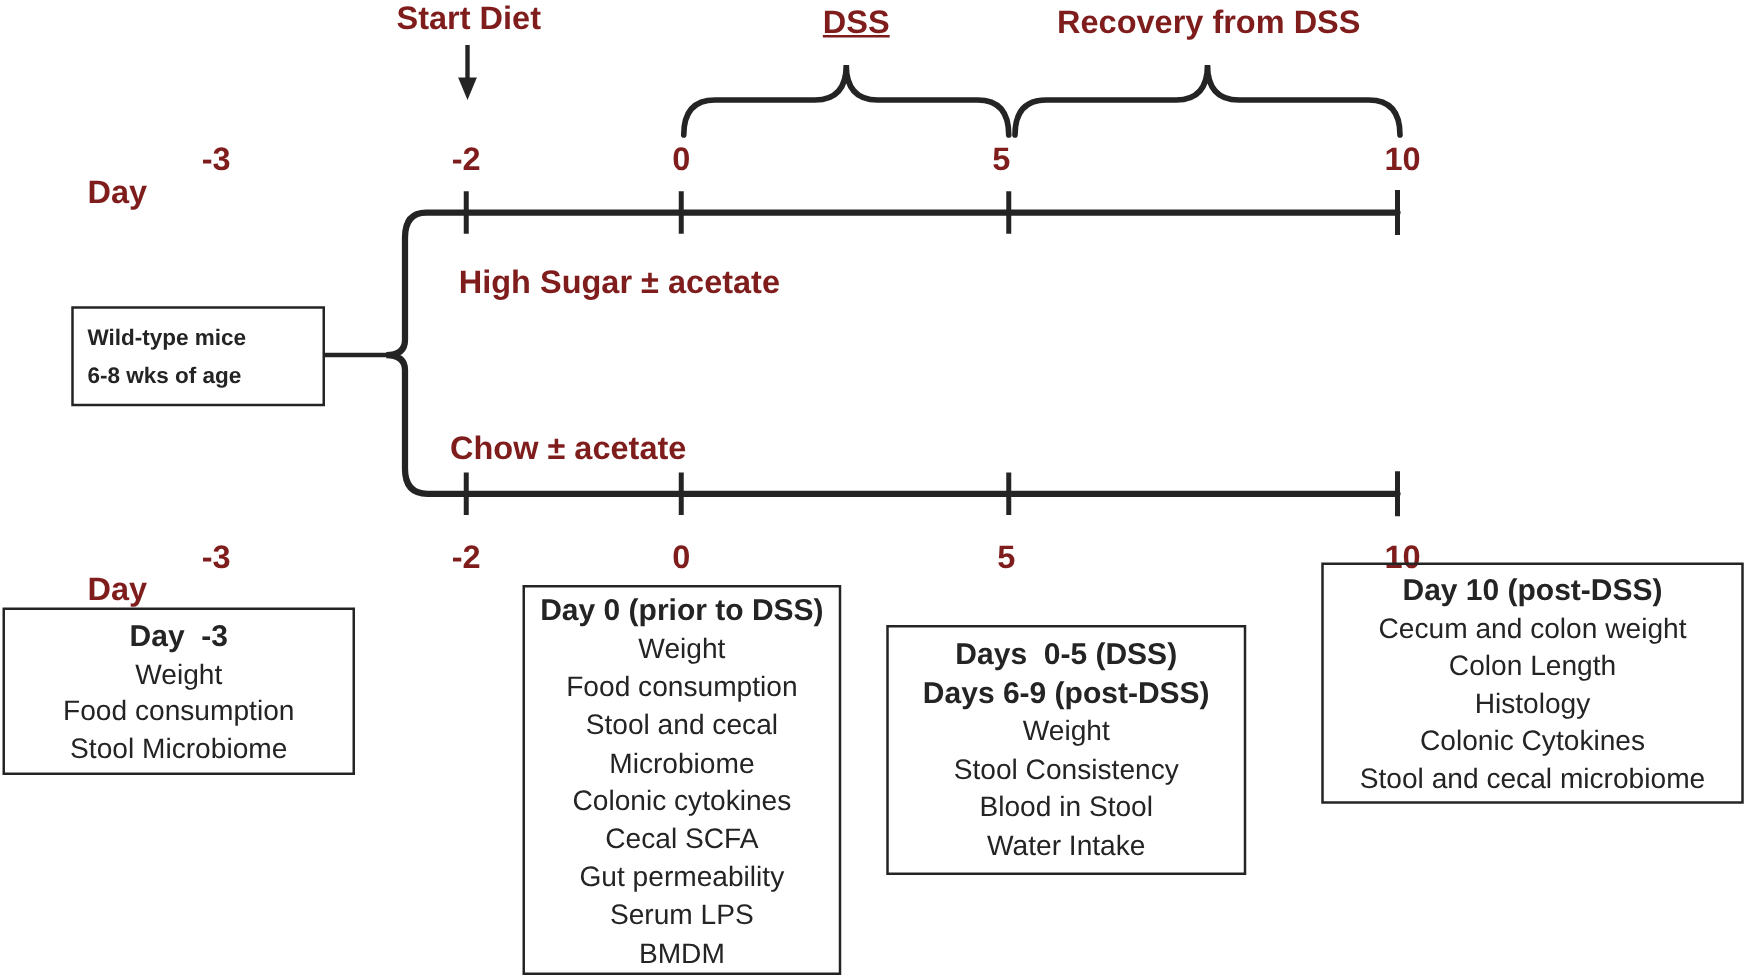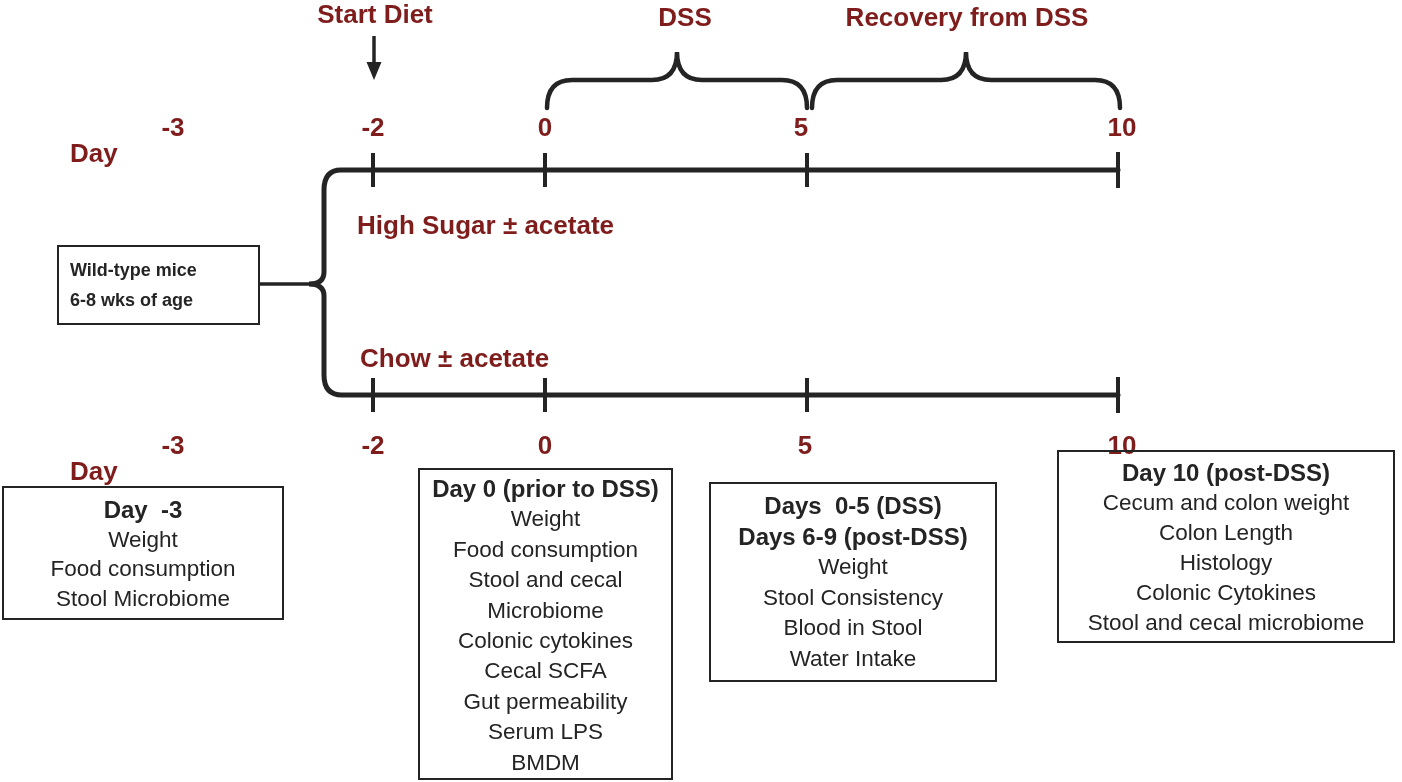--- a/index.html
+++ b/index.html
@@ -54,21 +54,21 @@
     white-space: pre-wrap;
   }
   .detail-box .bi {
     font-weight: normal;
     font-size: 22.5px;
   }
   #box-a { left: 2px;    top: 486px; width: 282px; height: 134px; padding-top: 7px; }
   #box-a .bh, #box-a .bi { line-height: 29.5px; }
   #box-b { left: 418px;  top: 468px; width: 255px; height: 312px; padding-top: 4px; }
   #box-b .bh, #box-b .bi { line-height: 30.4px; }
-  #box-c { left: 709px;  top: 482px; width: 288px; height: 200px; padding-top: 7px; }
+  #box-c { left: 709px;  top: 500px; width: 288px; height: 200px; padding-top: 7px; }
   #box-c .bh, #box-c .bi { line-height: 30.5px; }
   #box-d { left: 1057px; top: 450px; width: 338px; height: 193px; padding-top: 6px; }
   #box-d .bh, #box-d .bi { line-height: 30px; }
 </style>
 </head>
 <body>
 
 <div id="figure">
 
   <svg id="lines-layer" viewBox="0 0 1402 782" xmlns="http://www.w3.org/2000/svg">
@@ -89,31 +89,31 @@
     <path d="M807 153 L807 187" stroke="#242424" stroke-width="4"></path>
     <path d="M1118 152 L1118 188" stroke="#242424" stroke-width="4"></path>
 
     <path d="M373 378 L373 412" stroke="#242424" stroke-width="4"></path>
     <path d="M545 378 L545 412" stroke="#242424" stroke-width="4"></path>
     <path d="M807 378 L807 412" stroke="#242424" stroke-width="4"></path>
     <path d="M1118 377 L1118 413" stroke="#242424" stroke-width="4"></path>
   </svg>
 
   <div class="lbl hdr" style="left:275px; top:0px; width:200px;">Start Diet</div>
-  <div class="lbl hdr" style="left:605px; top:3px; width:160px;">DSS</div>
+  <div class="lbl hdr" style="left:605px; top:3px; width:160px;text-decoration:underline;">DSS</div>
   <div class="lbl hdr" style="left:817px; top:3px; width:300px;">Recovery from DSS</div>
 
   <div class="lbl dayword" style="left:70px; top:112px;">Day</div>
   <div class="lbl daynum" style="left:141px; top:112px;">-3</div>
   <div class="lbl daynum" style="left:341px; top:112px;">-2</div>
   <div class="lbl daynum" style="left:513px; top:112px;">0</div>
   <div class="lbl daynum" style="left:769px; top:112px;">5</div>
   <div class="lbl daynum" style="left:1090px; top:112px;">10</div>
 
-  <div class="lbl branch" style="left:357px; top:211px;">High Sugar ± acetate</div>
+  <div class="lbl branch" style="left:367px; top:211px;">High Sugar ± acetate</div>
   <div class="lbl branch" style="left:360px; top:344px;">Chow ± acetate</div>
 
   <div class="subject-box">
     <div>Wild-type mice</div>
     <div>6-8 wks of age</div>
   </div>
 
   <div class="lbl dayword" style="left:70px; top:430px;">Day</div>
   <div class="lbl daynum" style="left:141px; top:430px;">-3</div>
   <div class="lbl daynum" style="left:341px; top:430px;">-2</div>

